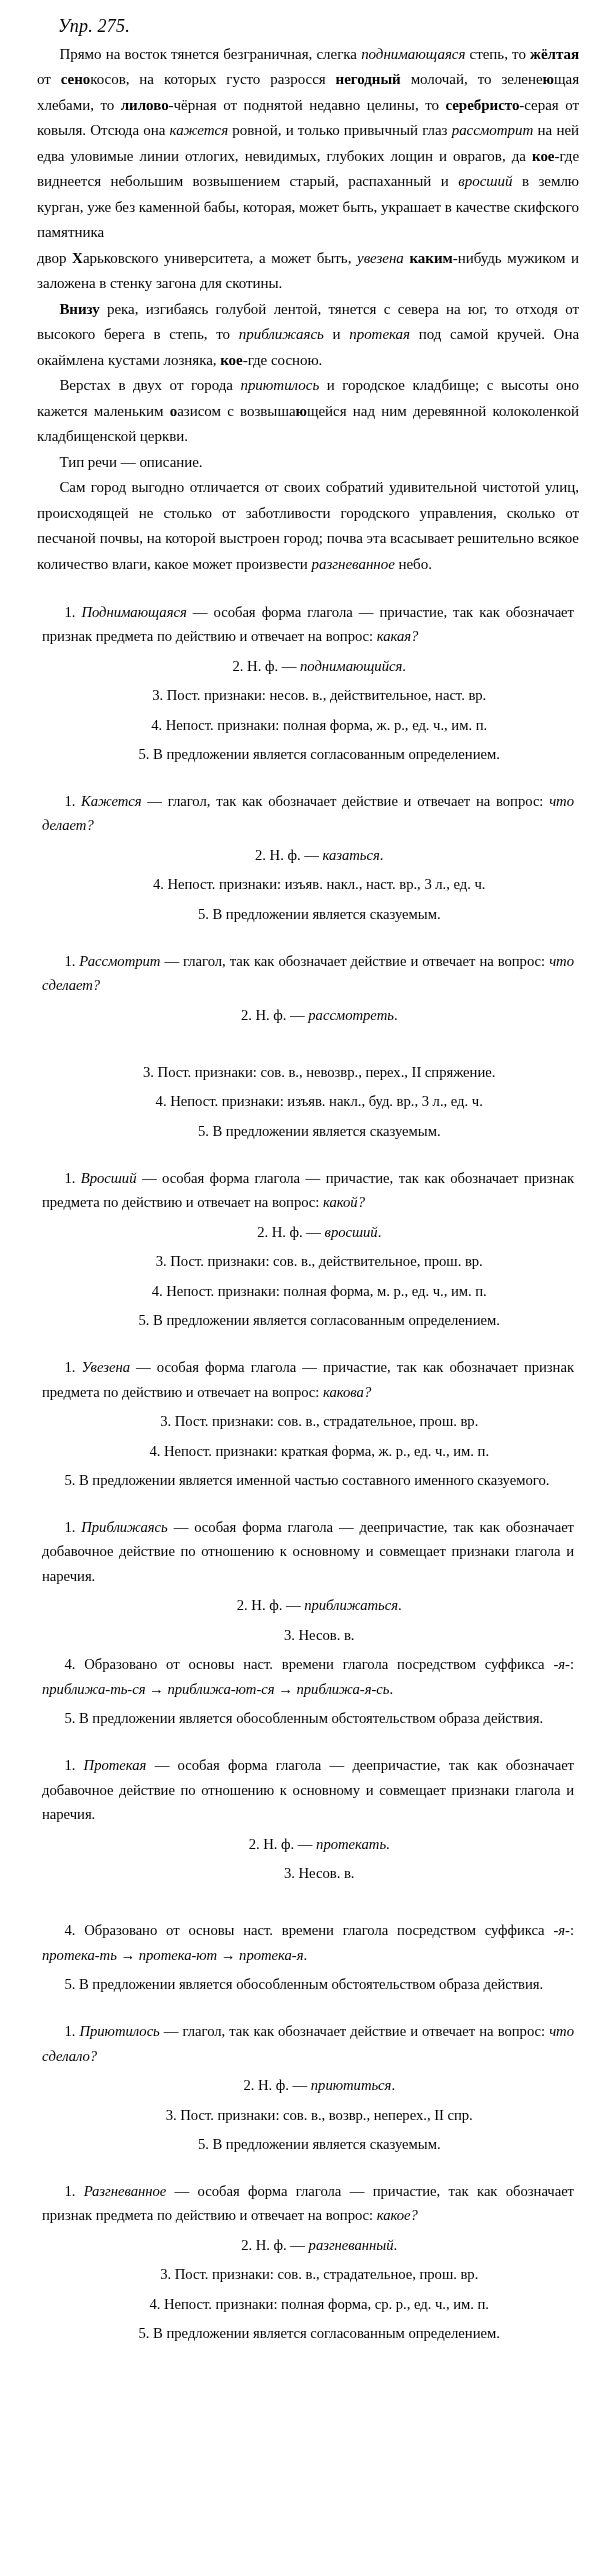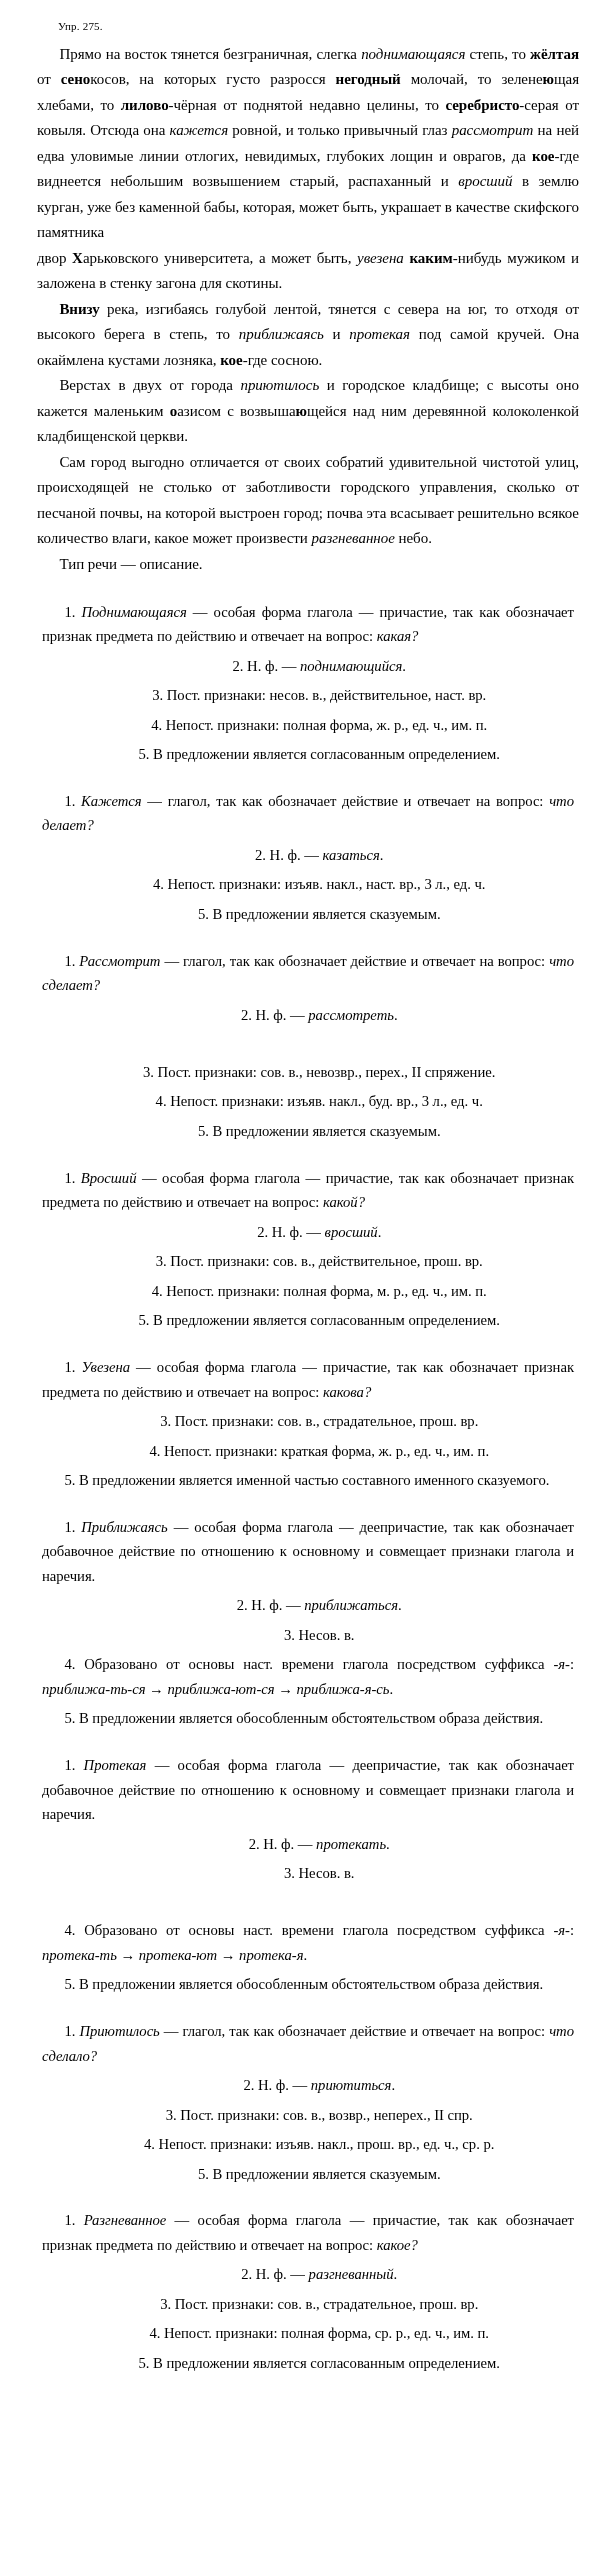--- a/index.html
+++ b/index.html
@@ -21,22 +21,23 @@
     box-sizing: border-box;
     padding: 15.5px 24px 8.6px 37px;
     position: relative;
   }
   .col {
     width: 542px;
   }
   
   .ex-head {
     font-family: "Liberation Serif", "DejaVu Serif", serif;
+    font-style: italic;
     font-weight: 400;
-    font-size: 11px;
+    font-size: 18px;
     line-height: 21px;
     margin: 0 0 5.2px 21px;
     letter-spacing: 0.2px;
   }
   
   p.para {
     margin: 0;
     font-size: 15px;
     line-height: 25.5px;
     text-align: justify;
@@ -76,22 +77,22 @@
 <div class="page">
   <div class="col">
 
     <div class="ex-head">Упр. 275.</div>
 
     <div id="passage-root">
         <p class="para"><span>Прямо на восток тянется безграничная, слегка </span><i>поднима­ющаяся</i><span> степь, то </span><b>жёлтая</b><span> от </span><b>сено</b><span>косов, на которых густо разросся </span><b>негодный</b><span> молочай, то зелене</span><b>ю</b><span>щая хлебами, то </span><b>лилово</b><span>-чёрная от поднятой недавно целины, то </span><b>серебри­сто</b><span>-серая от ковыля. Отсюда она </span><i>кажется</i><span> ровной, и только привычный глаз </span><i>рассмотрит</i><span> на ней едва уловимые линии отлогих, невидимых, глубоких лощин и оврагов, да </span><b>кое</b><span>-где виднеется небольшим возвышением старый, распаханный и </span><i>вросший</i><span> в землю курган, уже без каменной бабы, которая, может быть, украшает в качестве скифского памятника</span></p>
         <p class="para noind gap"><span>двор </span><b>Х</b><span>арьковского университета, а может быть, </span><i>увезена</i><span> </span><b>каким</b><span>-нибудь мужиком и заложена в стенку загона для скотины.</span></p>
         <p class="para"><b>Внизу</b><span> река, изгибаясь голубой лентой, тянется с севера на юг, то отходя от высокого берега в степь, то </span><i>приближаясь</i><span> и </span><i>протекая</i><span> под самой кручей. Она окаймлена кустами лозняка, </span><b>кое</b><span>-где сосною.</span></p>
         <p class="para"><span>Верстах в двух от города </span><i>приютилось</i><span> и городское кладбище; с высоты оно кажется маленьким </span><b>о</b><span>азисом с возвыша</span><b>ю</b><span>щейся над ним деревянной колоколенкой кладбищенской церкви.</span></p>
+        <p class="para"><span>Тип речи — описание.</span></p>
         <p class="para"><span>Сам город выгодно отличается от своих собратий удивительной чистотой улиц, происходящей не столько от заботливости городского управления, сколько от песчаной почвы, на которой выстроен город; почва эта всасывает решительно всякое количество влаги, какое может произвести </span><i>разгневанное</i><span> небо.</span></p>
-        <p class="para"><span>Тип речи — описание.</span></p>
       </div>
 
     <div id="analyses-root">
         <div class="analysis">
           <p class=""><span>1. </span><i>Поднимающаяся</i><span> — особая форма глагола — причастие, так как обозначает признак предмета по действию и отвечает на вопрос: </span><i>какая?</i></p>
           <p class="itemline"><span>2. Н. ф. — </span><i>поднимающийся</i><span>.</span></p>
           <p class="itemline"><span>3. Пост. признаки: несов. в., действительное, наст. вр.</span></p>
           <p class="itemline"><span>4. Непост. признаки: полная форма, ж. р., ед. ч., им. п.</span></p>
           <p class="itemline"><span>5. В предложении является согласованным определением.</span></p>
         </div>
@@ -134,21 +135,20 @@
           <p class="itemline"><span>2. Н. ф. — </span><i>протекать</i><span>.</span></p>
           <p class="itemline"><span>3. Несов. в.</span></p>
           <div class="inner-gap"></div>
           <p class=""><span>4. Образовано от основы наст. времени глагола посредством суффикса </span><i>-я-</i><span>: </span><i>протека-ть</i><span class="arr"> → </span><i>протека-ют</i><span class="arr"> → </span><i>протека-я</i><span>.</span></p>
           <p class=""><span>5. В предложении является обособленным обстоятельством образа действия.</span></p>
         </div>
         <div class="analysis">
           <p class=""><span>1. </span><i>Приютилось</i><span> — глагол, так как обозначает действие и отвечает на вопрос: </span><i>что сделало?</i></p>
           <p class="itemline"><span>2. Н. ф. — </span><i>приютиться</i><span>.</span></p>
           <p class="itemline"><span>3. Пост. признаки: сов. в., возвр., неперех., II спр.</span></p>
-          <p class="itemline"><span>4. Непост. признаки: изъяв. накл., прош. вр., ед. ч., ср. р.</span></p>
           <p class="itemline"><span>5. В предложении является сказуемым.</span></p>
         </div>
         <div class="analysis">
           <p class=""><span>1. </span><i>Разгневанное</i><span> — особая форма глагола — причастие, так как обозначает признак предмета по действию и отвечает на вопрос: </span><i>какое?</i></p>
           <p class="itemline"><span>2. Н. ф. — </span><i>разгневанный</i><span>.</span></p>
           <p class="itemline"><span>3. Пост. признаки: сов. в., страдательное, прош. вр.</span></p>
           <p class="itemline"><span>4. Непост. признаки: полная форма, ср. р., ед. ч., им. п.</span></p>
           <p class="itemline"><span>5. В предложении является согласованным определением.</span></p>
         </div>
       </div>

